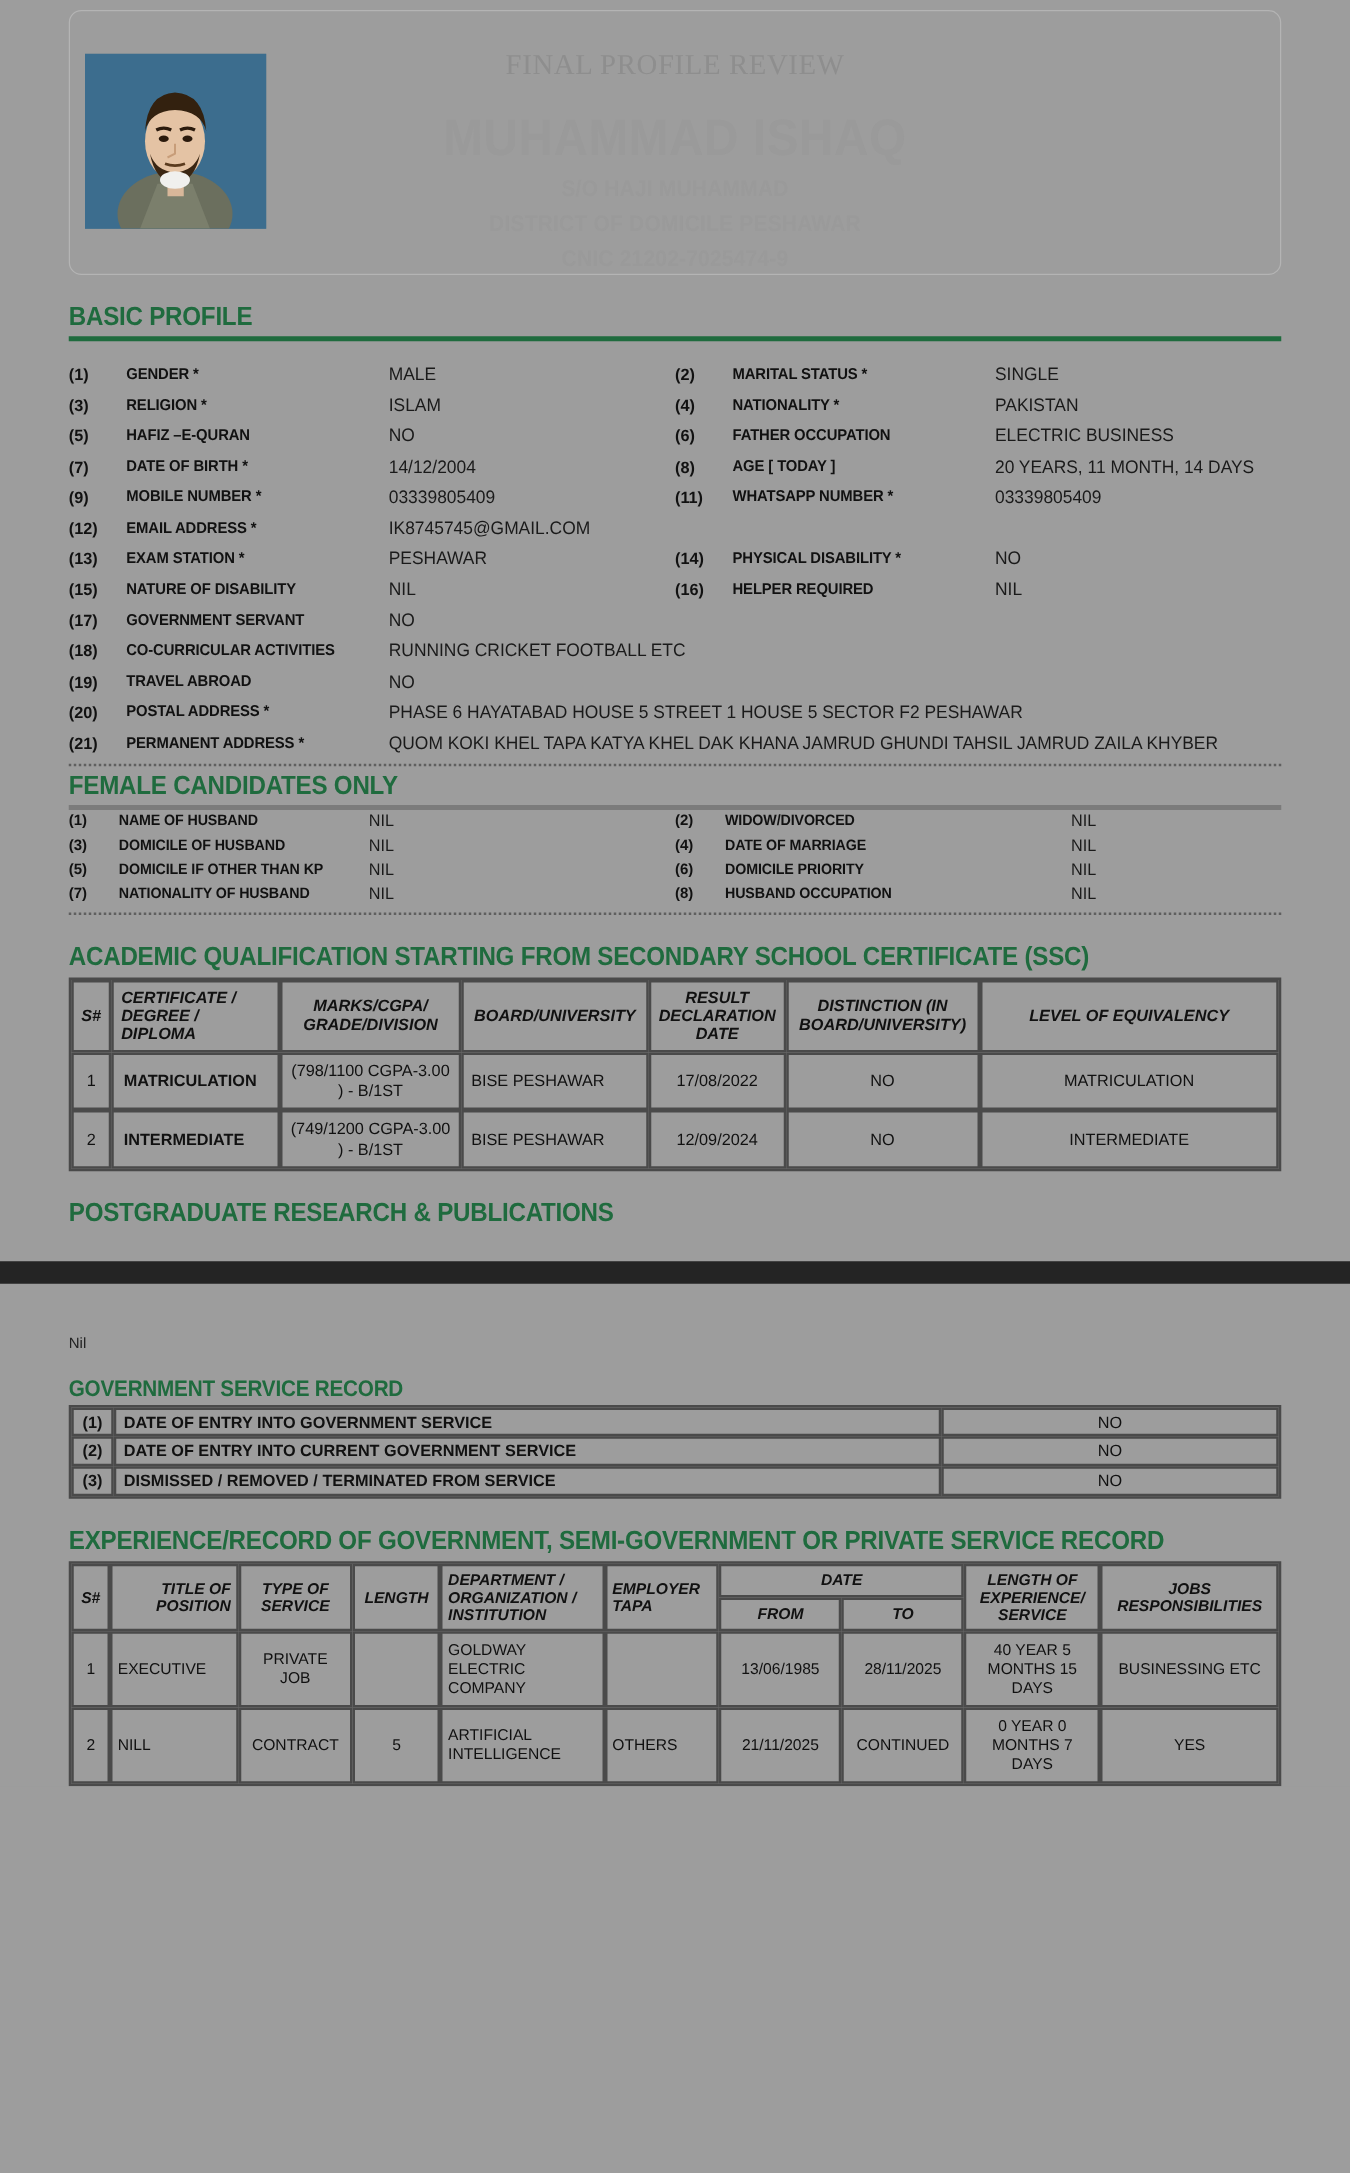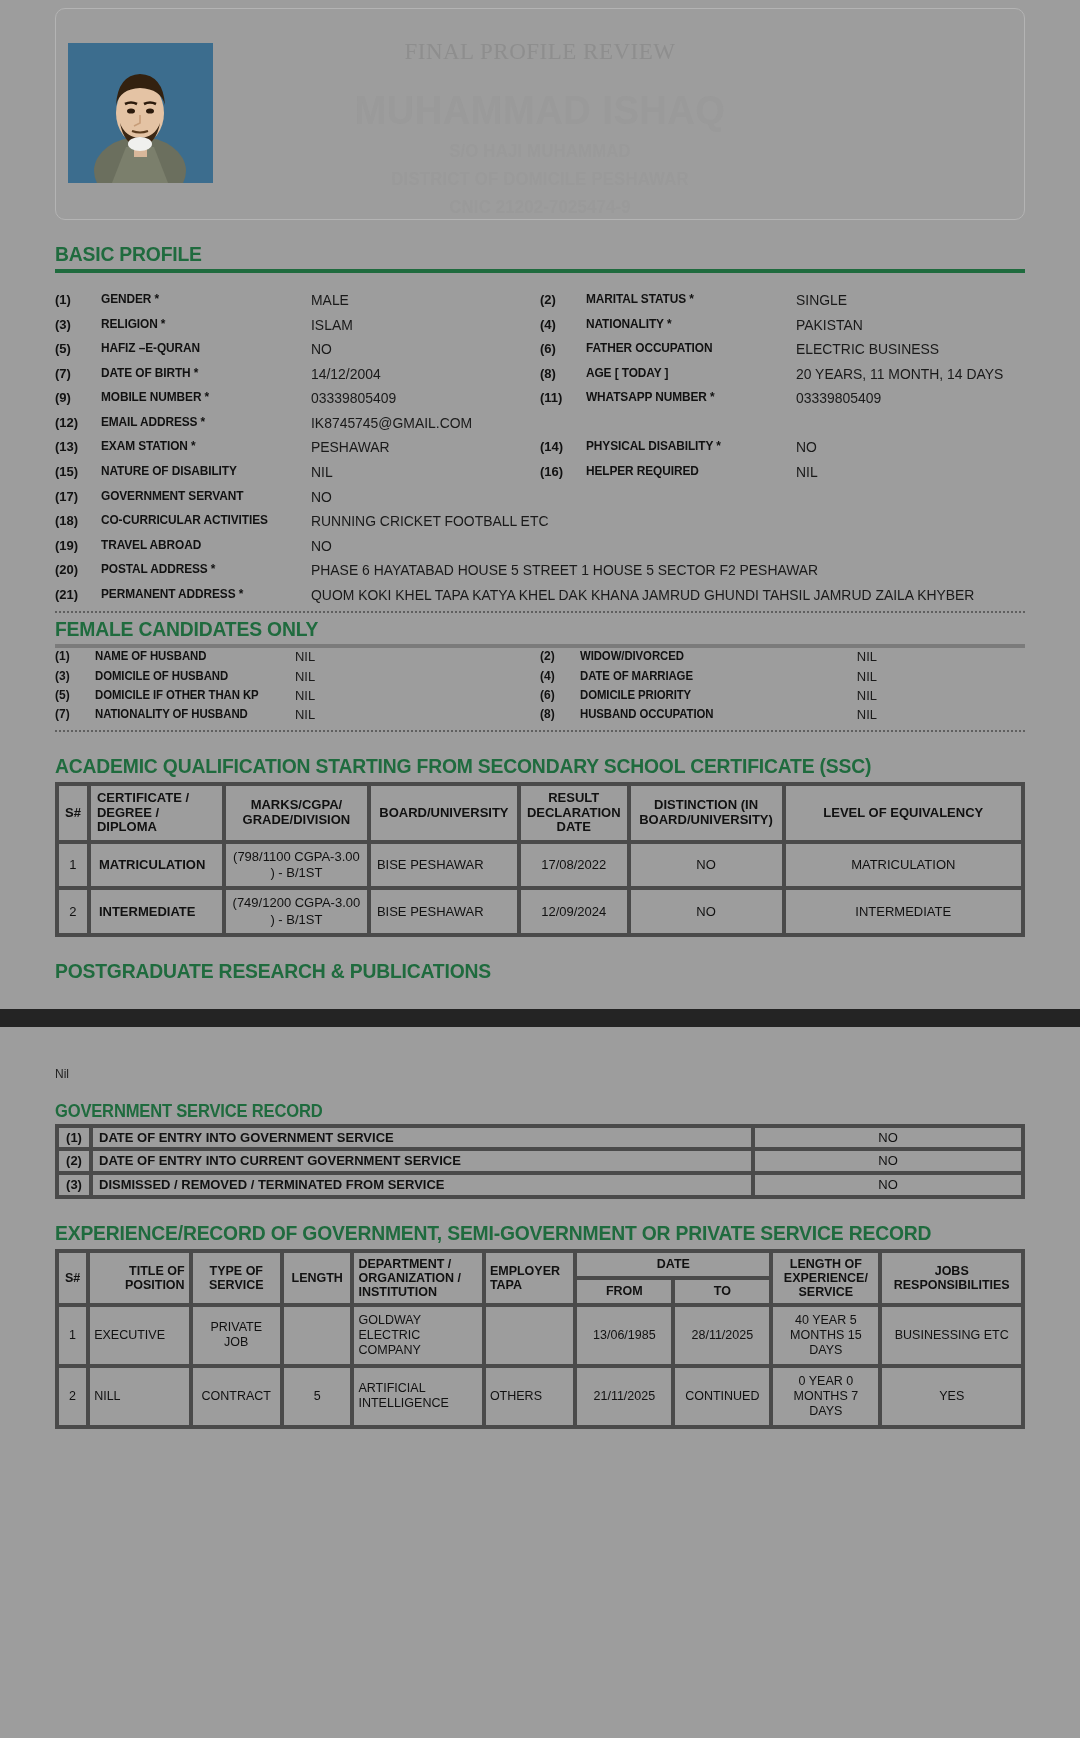--- a/index.html
+++ b/index.html
@@ -94,21 +94,21 @@
   table.grid {
     width: 100%; border-collapse: separate; border-spacing: 0;
     border: 2px solid #4a4a4a; background: #9d9d9d;
     margin-top: 4px;
   }
   table.grid th, table.grid td {
     border: 2px solid #4a4a4a;
     padding: 5px 6px; text-align: center;
     font-size: 13px; color: #111; vertical-align: middle;
   }
-  table.grid th { font-weight: 700; line-height: 1.12; }
+  table.grid th { font-weight: 700; line-height: 1.12; font-style: italic; }
   table.grid td { font-weight: 400; line-height: 1.2; }
   .acad { margin-top: 6px; }
   .acad th { font-size: 13.5px; }
   .acad td.lbl { font-weight: 700; text-align: left; padding-left: 8px; }
   .acad td.sn  { width: 26px; }
   .acad td.mk  { font-size: 13px; line-height: 1.25; }
 
   
   table.gsr { margin-top: 2px; }
   table.gsr td { padding: 2px 6px; font-size: 13px; }

